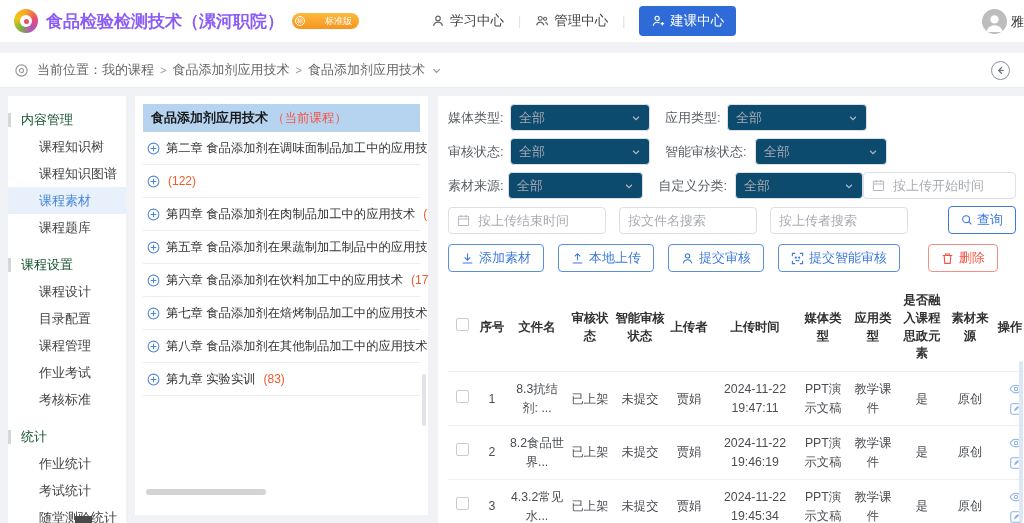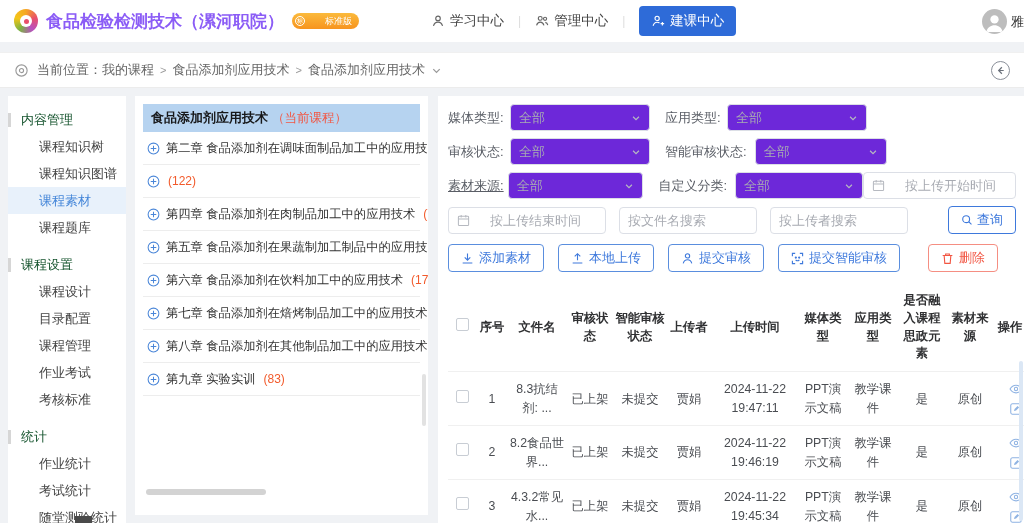--- a/index.html
+++ b/index.html
@@ -72,26 +72,26 @@
   .h-scrollbar { position:absolute; left:11px; top:393px; width:120px; height:6px;
     background:#d3d3d3; border-radius:3px; }
   .chap-vscroll { position:absolute; right:2px; top:278px; width:4px; height:52px;
     background:#e2e2e2; border-radius:2px; }
 
   
   .content { position:absolute; top:96px; left:438px; width:586px; height:427px; background:#fff;
     padding:8px 8px 0 10px; overflow:hidden; }
   .filters-row { display:flex; align-items:center; margin-bottom:7px; }
   .f-label { font-size:13px; color:#5a5e66; white-space:nowrap; }
-  .f-select { height:27px; border:1px solid #dcdfe6; border-radius:4px; background:#6d28d9;
+  .f-select { height:27px; border:1px solid #dcdfe6; border-radius:4px; background:#0c4a6e;
     display:flex; align-items:center; justify-content:space-between; padding:0 8px;
     font-size:13px; color:#a8abb2; cursor:pointer; }
   .f-select svg { width:10px; height:10px; color:#b6b9c0; }
   .f-input { height:27px; border:1px solid #dcdfe6; border-radius:4px; background:#fff;
-    display:flex; align-items:center; gap:20px; padding:0 8px; }
+    display:flex; align-items:center; gap:8px; padding:0 8px; }
   .f-input svg { width:13px; height:13px; color:#b6b9c0; flex:0 0 auto; }
   .f-input input { border:none; outline:none; width:100%; font-size:13px; color:#333;
     font-family:inherit; background:transparent; }
   .f-input input::placeholder { color:#a8abb2; }
   .btn-query { margin-left:auto; height:28px; width:68px; border:1px solid #3e79dc; border-radius:4px;
     background:#fff; color:#3e79dc; font-size:13px; display:flex; align-items:center;
     justify-content:center; gap:4px; cursor:pointer; }
   .btn-query svg { width:12px; height:12px; }
 
   .toolbar { display:flex; align-items:center; gap:14px; margin:10px 0 12px 0; }
@@ -312,21 +312,21 @@
     <span class="f-label" style="margin-left:15px;">智能审核状态:</span>
     <div class="f-select" style="width:132px; margin-left:8px;">
       <span>全部</span>
       <svg viewBox="0 0 12 12" fill="none" stroke="currentColor" stroke-width="1.4">
           <path d="M2.5 4.5L6 8l3.5-3.5"></path>
         </svg>
     </div>
   </div>
 
   <div class="filters-row">
-    <span class="f-label" style="width:62px;text-decoration:underline;">素材来源:</span>
+    <span class="f-label" style="width:62px;">素材来源:</span>
     <div class="f-select" style="width:140px;">
       <span>全部</span>
       <svg viewBox="0 0 12 12" fill="none" stroke="currentColor" stroke-width="1.4">
           <path d="M2.5 4.5L6 8l3.5-3.5"></path>
         </svg>
     </div>
     <span class="f-label" style="margin-left:15px;">自定义分类:</span>
     <div class="f-select" style="width:132px; margin-left:8px;">
       <span>全部</span>
       <svg viewBox="0 0 12 12" fill="none" stroke="currentColor" stroke-width="1.4">

